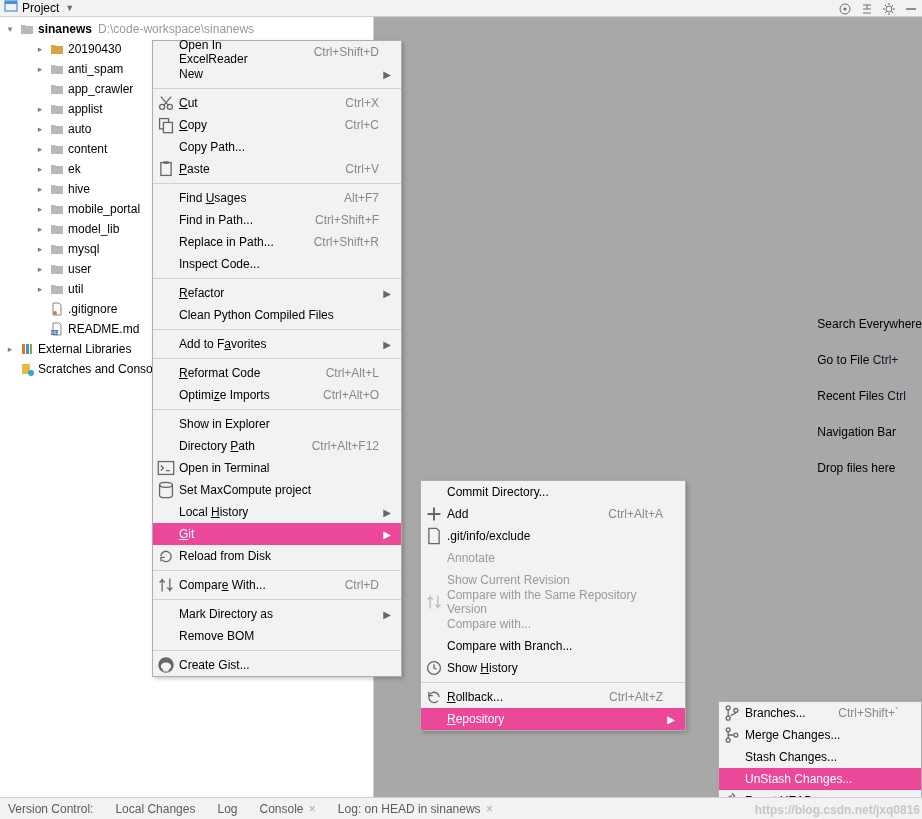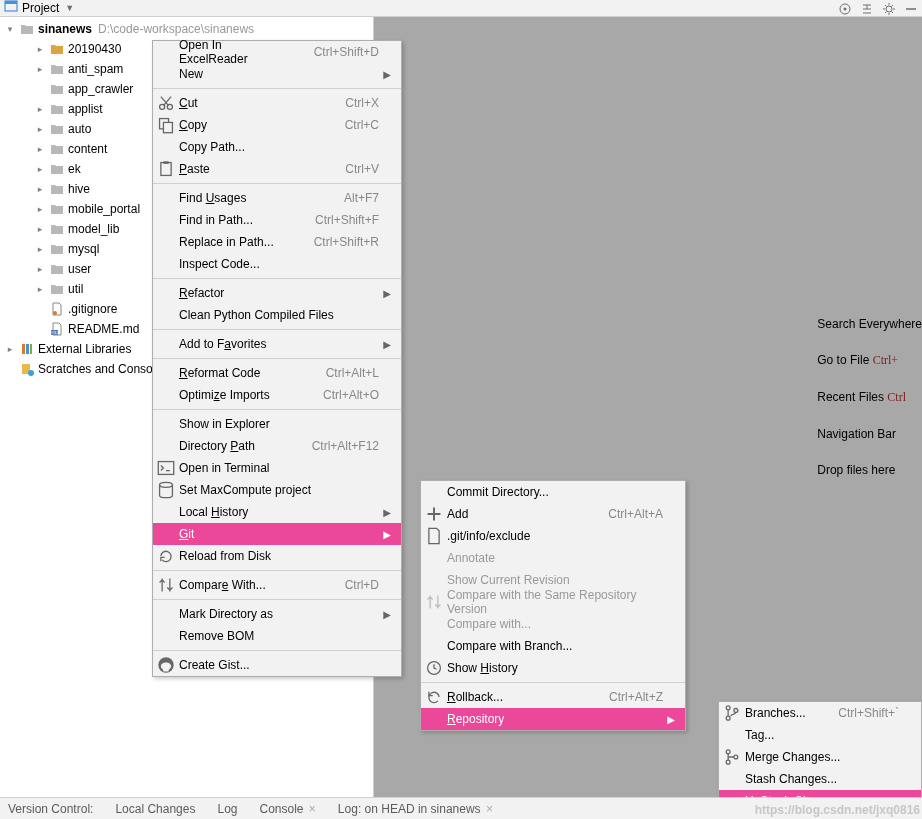--- a/index.html
+++ b/index.html
@@ -24,21 +24,21 @@
 .tree-arrow.none { visibility: hidden; }
 .folder-ico, .file-ico { width: 14px; height: 14px; margin: 0 4px; display: inline-flex; align-items: center; justify-content: center; }
 .folder-ico svg, .file-ico svg { width: 14px; height: 14px; }
 .node-name { color: #000; }
 .node-dim { color: #999; margin-left: 6px; }
 .ind2 { padding-left: 34px; }
 
 .editor-area { flex: 1; background: #a8a8a8; position: relative; }
 .hints { position: absolute; right: 0; top: 300px; display: flex; flex-direction: column; gap: 22px; color: #000; }
 .hints .hint { white-space: nowrap; }
-.hints .hint .sc { color: #7f1d1d; font-family: Liberation Serif, serif; }
+.hints .hint .sc { color: #0f172a; }
 
 .status-bar { position: absolute; left: 0; right: 0; bottom: 0; height: 22px; background: #f2f2f2; border-top: 1px solid #d0d0d0; display: flex; align-items: center; padding: 0 8px; gap: 22px; color: #5c5c5c; margin-top: 36px; }
 .close-x { font-weight: 400; color: #aaa; margin-left: 2px; }
 .watermark { position:absolute; right:2px; bottom:2px; color:rgba(180,180,180,0.7); font-size:12px;font-weight:bold; }
 
 .ctx-menu { position: absolute; background: #f2f2f2; border: 1px solid #adadad; box-shadow: 2px 2px 4px rgba(0,0,0,0.2); font-size: 12px; }
 .ctx-row { display: flex; align-items: center; height: 22px; padding: 0 10px 0 4px; }
 .ctx-row.hov { background: #ec4899; color: #fff; }
 .ctx-row.disabled { color: #999; }
 .ctx-ico { width: 18px; display: inline-flex; justify-content: center; color: #666; }
@@ -570,25 +570,20 @@
           <circle cx="4" cy="11" r="1.5" fill="none" stroke="#666"></circle>
           <circle cx="10" cy="5" r="1.5" fill="none" stroke="#666"></circle>
           <path d="M4 4.5v5M10 6.5c0 2-4 1-4 3" fill="none" stroke="#666"></path>
         </svg>
       </span>
       <span class="ctx-label">Branches...</span>
       <span class="ctx-sc">Ctrl+Shift+`</span>
       <span class="ctx-sub"></span>
     </div>
     <div class="ctx-row">
-      <span class="ctx-ico"></span>
-      <span class="ctx-label">Tag...</span>
-      <span class="ctx-sub"></span>
-    </div>
-    <div class="ctx-row">
       <span class="ctx-ico">
         <svg viewBox="0 0 14 14">
           <circle cx="4" cy="3" r="1.5" fill="none" stroke="#666"></circle>
           <circle cx="4" cy="11" r="1.5" fill="none" stroke="#666"></circle>
           <circle cx="10" cy="7" r="1.5" fill="none" stroke="#666"></circle>
           <path d="M4 4.5v5M4 7h4.5" fill="none" stroke="#666"></path>
         </svg>
       </span>
       <span class="ctx-label">Merge Changes...</span>
       <span class="ctx-sub"></span>

